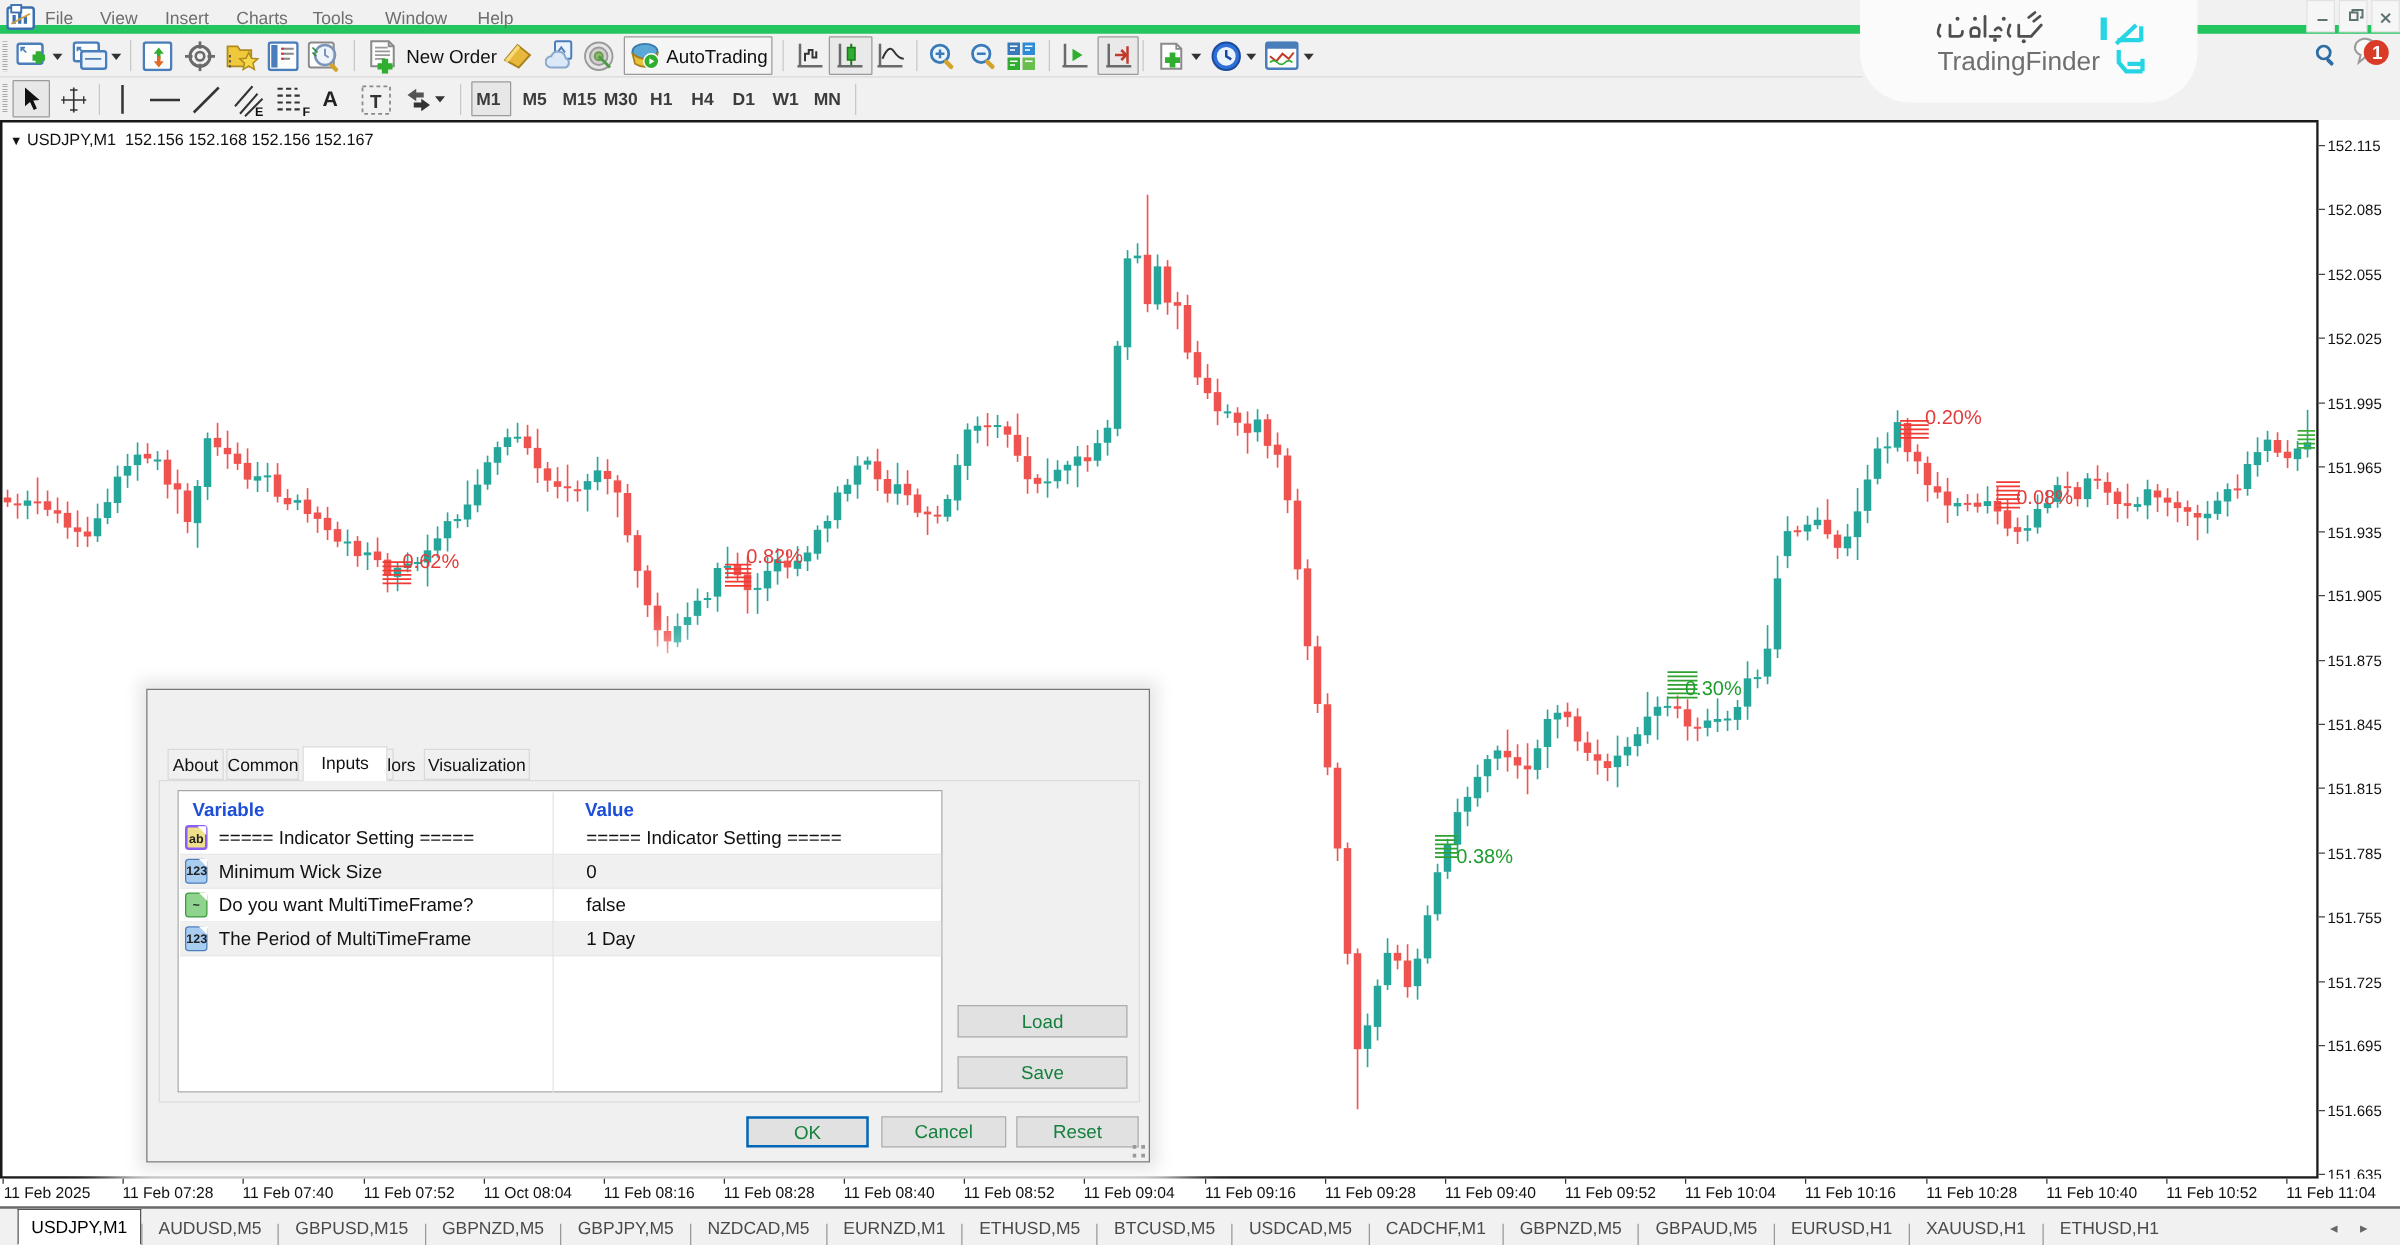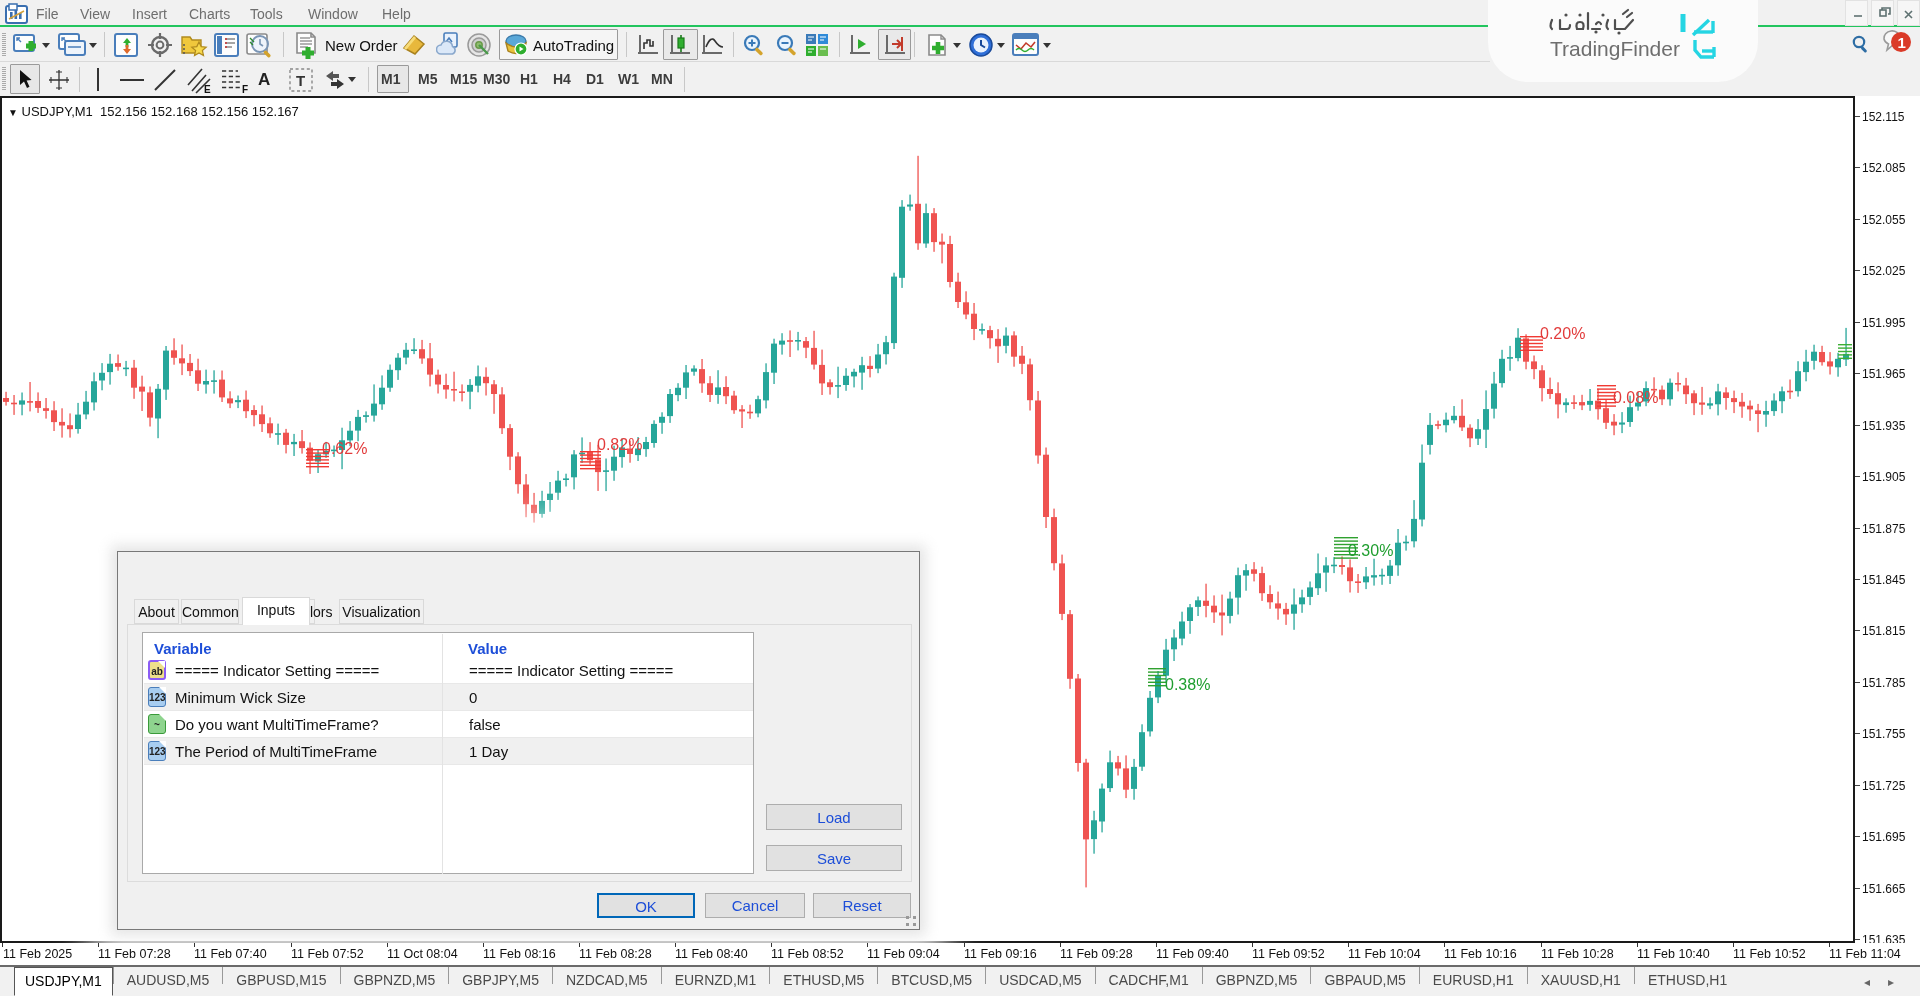--- a/index.html
+++ b/index.html
@@ -1,56 +1,56 @@
 <!DOCTYPE html>
 <html><head><meta charset="utf-8">
 <style>
 * { margin:0; padding:0; box-sizing:border-box; }
 html,body { width:1920px; height:996px; overflow:hidden; font-family:"Liberation Sans", sans-serif; background:#f1f1f1;}
-#menubar { position:absolute; left:0; top:0; width:1920px; height:27px; background:#f1f1f1; border-bottom:2px solid #22c55e;}
+#menubar { position:absolute; left:0; top:0; width:1920px; height:27px; background:#f1f1f1; border-bottom:7px solid #22c55e;}
 .mitem { position:absolute; top:6px; font-size:14px; color:#6e6e6e; }
 #tb1 { position:absolute; left:0; top:28px; width:1920px; height:34px; background:#f1f1f1;}
 #tb2 { position:absolute; left:0; top:63px; width:1920px; height:33px; background:#f1f1f1;}
 .grip { position:absolute; left:2px; top:5px; width:4px; height:24px;
  background-image:repeating-linear-gradient(to bottom,#aaa 0 1px,#f1f1f1 1px 2px);}
 .sep { position:absolute; top:4px; width:1px; height:25px; background:#c8c8c8; }
 .ico { position:absolute; }
 .darr { position:absolute; width:0; height:0; border-left:4px solid transparent; border-right:4px solid transparent; border-top:5px solid #333; }
 .tbtext { position:absolute; font-size:15px; color:#111; }
 .pressed { background:#e7e7e7; border:1px solid #9a9a9a; border-radius:1px;}
 .tfbtn { position:absolute; top:5px; font-size:14px; color:#3c3c3c; font-weight:700;}
 #chartwrap { position:absolute; left:0; top:96px; width:1855px; height:847px; background:#fff; border:2px solid #1a1a1a; }
 #pricescale { position:absolute; left:1855px; top:96px; width:65px; height:847px; background:#fff;}
 .plabel { position:absolute; left:7px; font-size:12px; color:#111; }
 .ptick { position:absolute; left:0; width:5px; height:1px; background:#444; }
 #timeaxis { position:absolute; left:0; top:943px; width:1920px; height:22px; background:#fff; }
 .tlabel { position:absolute; top:4px; font-size:12.5px; color:#111; white-space:nowrap;}
 .ttick { position:absolute; top:0; width:1px; height:4px; background:#333; }
-#tabbar { position:absolute; left:0; top:965px; width:1920px; height:31px; background:#f1f1f1; border-top:2px solid #6a6a6a; display:flex; align-items:flex-start; padding-left:14px;}
+#tabbar { position:absolute; left:0; top:965px; width:1920px; height:31px; background:#f1f1f1; border-top:2px solid #6a6a6a; display:flex; align-items:flex-end; padding-left:14px;}
 .btab { font-size:14px; color:#4a4a4a; padding:5px 13px 6px 13px; white-space:nowrap;}
 .btab.active { background:#fff; border:1px solid #555; border-bottom:1px solid #fff; color:#000; padding:5px 10px 6px 10px;}
 .tsep { width:1px; height:17px; background:#999; }
 .tarrows { position:absolute; right:8px; top:8px; color:#666; font-size:12px; letter-spacing:18px;}
 #logo { position:absolute; left:1488px; top:0; width:270px; height:82px; background:#fbfbfb; border-radius:0 0 40px 40px; }
 #dlgshadow { position:absolute; left:117px; top:551px; width:803px; height:379px; box-shadow:0 0 12px 6px rgba(200,200,200,0.45), 0 0 34px 28px rgba(255,255,255,0.92);}
 #dialog { position:absolute; left:117px; top:551px; width:803px; height:379px; background:#f0f0f0; border:1px solid #787878; font-size:14px;}
 #dlgtitle { position:absolute; left:0; top:0; width:801px; height:37px; background:#fff; }
 #dlgtitle span { position:absolute; left:11px; top:10px; font-size:15px; color:#000;}
 .dtab { position:absolute; top:47px; height:25px; background:#f0f0f0; border:1px solid #d9d9d9; font-size:14px; color:#111; text-align:center; line-height:24px;}
 .dtab.sel { top:45px; height:28px; background:#fff; border-bottom:none; z-index:3;}
 #gbox { position:absolute; left:9px; top:72px; width:785px; height:258px; border:1px solid #dcdcdc; background:#f0f0f0;}
 #dtable { position:absolute; left:24px; top:80px; width:612px; height:242px; background:#fff; border:1px solid #a9a9a9;}
 .hdr { position:absolute; top:7px; font-size:15px; color:#1d4ed8;font-weight:bold;}
 .drow { position:absolute; left:1px; width:609px; height:27px; }
 .drow.alt { background:#f0f0f0; }
 .rowtxt { position:absolute; top:5px; font-size:15px; color:#111; }
 .dicon { position:absolute; left:4px; top:3px; width:18px; height:20px; border-radius:3px; font-size:10px; font-weight:700; text-align:center; line-height:20px;}
 .dicon:after { content:""; position:absolute; right:-1px; top:-1px; border-style:solid; border-width:0 7px 7px 0; border-color:transparent #fff transparent transparent;}
 .colsep { position:absolute; left:299px; top:1px; width:1px; height:240px; background:#e3e3e3;}
-.btn { position:absolute; background:#e1e1e1; border:1px solid #adadad; font-size:15px; color:#1d4ed8; text-align:center;}
+.btn { position:absolute; background:#e1e1e1; border:1px solid #adadad; font-size:15px; color:#15803d; text-align:center;}
 svg text { font-family:"Liberation Sans", sans-serif; }
 </style></head><body>
 
 <div id="menubar">
     <svg class="ico" style="left:5px;top:3px" width="23" height="21" viewBox="0 0 23 21">
 <rect x="1" y="3" width="21" height="17" rx="2" fill="#fff" stroke="#3a6fb0" stroke-width="2"></rect>
 <rect x="4" y="1" width="8" height="6" fill="#fff" stroke="#3a6fb0" stroke-width="1.5"></rect>
 <rect x="5" y="9" width="2.6" height="7" fill="#3a6fb0"></rect>
       <rect x="9.5" y="7" width="2.6" height="9" fill="#3a6fb0"></rect>
 <rect x="14" y="10" width="2.6" height="6" fill="#3a6fb0"></rect>

